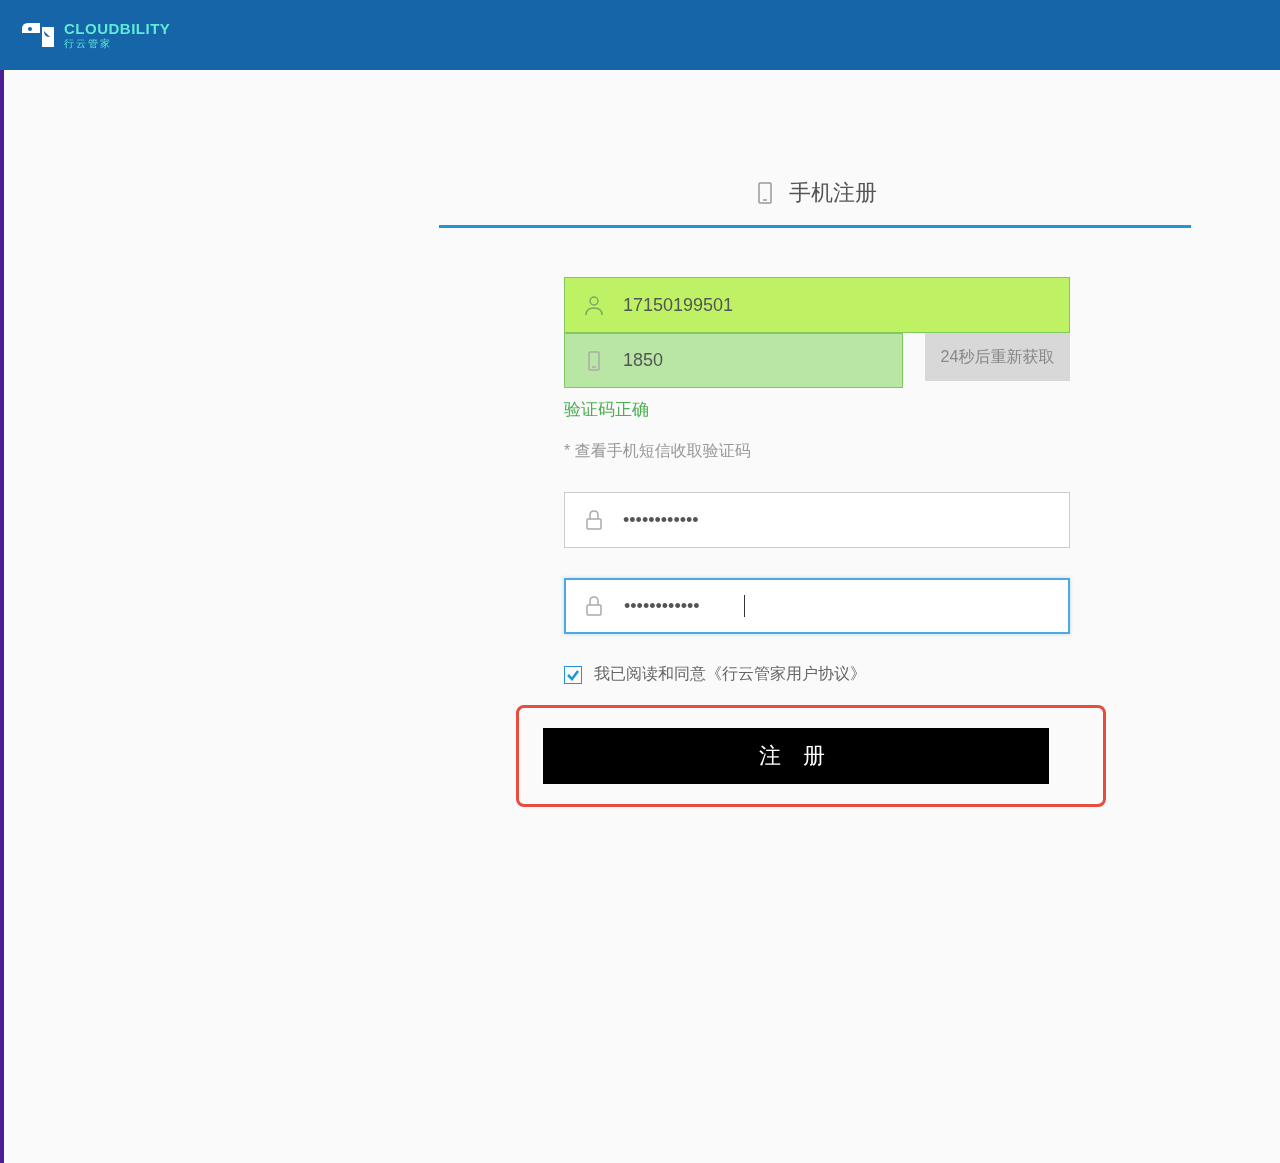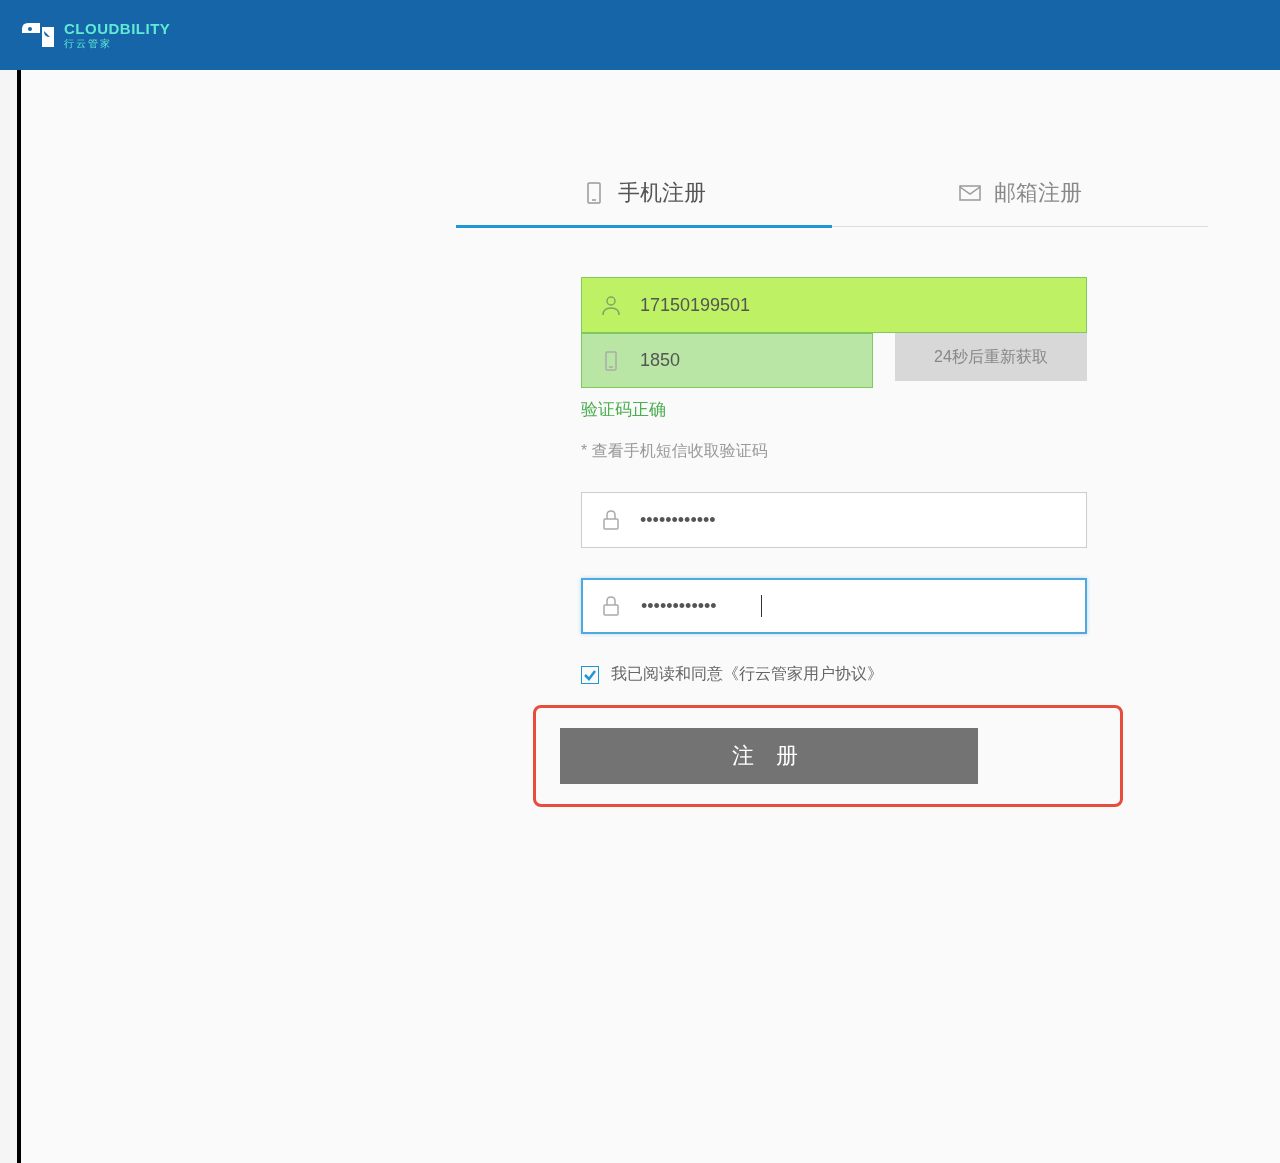--- a/index.html
+++ b/index.html
@@ -46,22 +46,21 @@
       letter-spacing: 0.5px;
     }
     .logo-subtitle {
       font-size: 10px;
       letter-spacing: 2px;
     }
     .main-content {
       background: #fafafa;
       padding-top: 90px;
       height: calc(100% - 70px);
-      border-left: 4px solid #000000;
-      margin-left: 17px;
+      border-left: 4px solid #4c1d95;
     }
     .tabs {
       display: flex;
       margin-left: 435px;
       width: 752px;
       border-bottom: 1px solid #ddd;
     }
     .tab {
       flex: 1;
       display: flex;
@@ -142,21 +141,21 @@
     }
     .code-row {
       display: flex;
       gap: 22px;
     }
     .code-input-wrapper {
       position: relative;
       flex: 1;
     }
     .code-input {
-      width: 292px;
+      width: 339px;
       height: 55px;
       border: 1px solid #7fc95f;
       background: #b9e6a5;
       padding-left: 58px;
       font-size: 18px;
       color: #555;
       outline: none;
     }
     .resend-button {
       width: 192px;
@@ -217,23 +216,23 @@
     }
     .submit-highlight {
       border: 3px solid #e74c3c;
       border-radius: 8px;
       padding: 20px 24px;
       margin-top: 20px;
       margin-left: -48px;
       width: 590px;
     }
     .submit-button {
-      width: 418px;
+      width: 506px;
       height: 56px;
-      background: #737373;
+      background: #000000;
       color: white;
       border: none;
       font-size: 22px;
       letter-spacing: 8px;
       cursor: pointer;
     }
   </style>
 </head>
 <body>
 
@@ -254,27 +253,20 @@
 </div>
 
 <div class="main-content">
   <div class="tabs">
     <div class="tab active">
       <svg class="tab-icon" viewBox="0 0 24 24">
         <rect x="6" y="2" width="12" height="20" rx="1"></rect>
         <line x1="10" y1="19" x2="14" y2="19"></line>
       </svg>
       <span>手机注册</span>
-    </div>
-    <div class="tab">
-      <svg class="tab-icon" viewBox="0 0 24 24">
-        <rect x="2" y="5" width="20" height="14"></rect>
-        <path d="M2 6 L12 13 L22 6"></path>
-      </svg>
-      <span>邮箱注册</span>
     </div>
   </div>
 
   <div class="form-container">
     <div class="input-wrapper green-wrap">
       <svg class="input-icon" viewBox="0 0 24 24">
         <circle cx="12" cy="8" r="4"></circle>
         <path d="M4 22 Q4 15 12 15 Q20 15 20 22"></path>
       </svg>
       <input class="input-field green" type="text" value="17150199501" style="">

